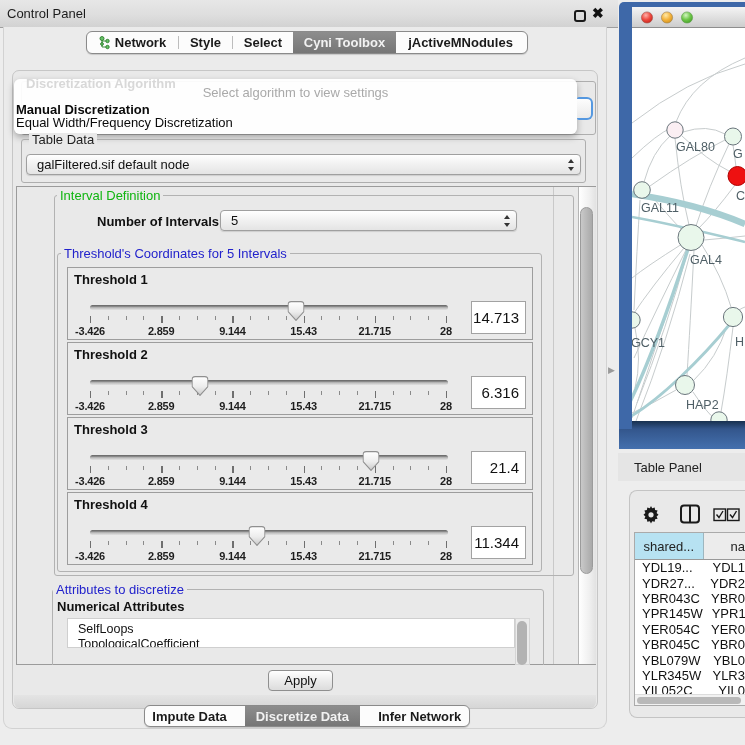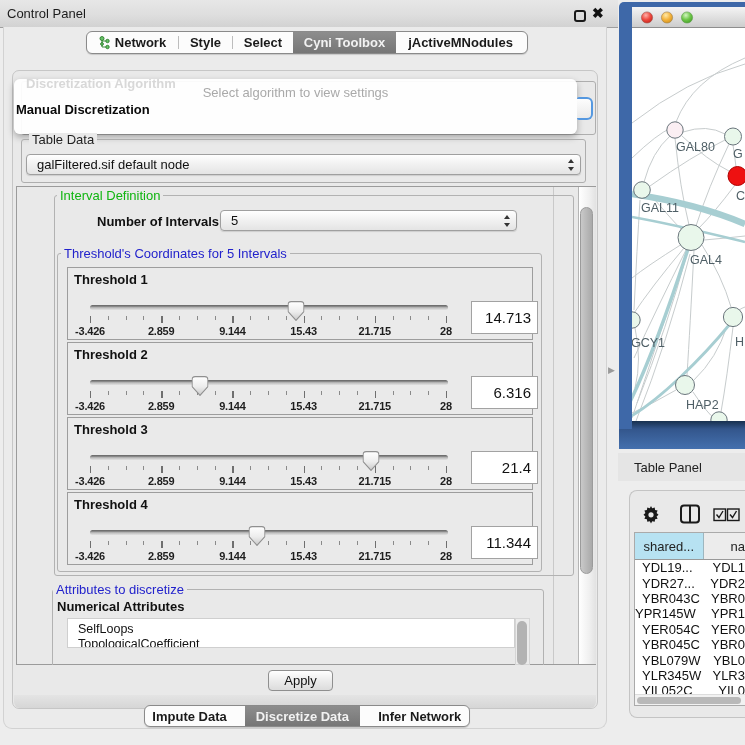--- a/index.html
+++ b/index.html
@@ -18,21 +18,21 @@
   .spin:after{content:"";position:absolute;left:0;bottom:0;border-left:3.5px solid transparent;border-right:3.5px solid transparent;border-top:4.5px solid #333;}
   .thpanel{position:absolute;left:67px;width:464px;height:71px;border:1px solid #9d9d9d;background:#eaeaea;}
   .thtitle{position:absolute;left:6px;top:4px;font-size:13px;font-weight:bold;color:#111;}
   .track{position:absolute;left:22px;top:37px;width:358px;height:5px;border-radius:2.5px;
      background:linear-gradient(#6f6f6f 0%,#6f6f6f 22%,#a9a9a9 40%,#c9c9c9 70%,#e2e2e2 100%);}
   .ticks{position:absolute;left:22px;top:48px;width:357px;height:3.5px;
      background:repeating-linear-gradient(90deg,#8a8a8a 0,#8a8a8a 1px,transparent 1px,transparent 17.8px);}
   .majtick{position:absolute;top:48px;width:1.4px;height:6.5px;background:#6f6f6f;}
   .slab{position:absolute;top:56.5px;font-size:11px;font-weight:bold;color:#1e1e1e;transform:translateX(-50%);letter-spacing:-0.2px;}
   .thumb{position:absolute;top:33px;width:17px;height:20px;transform:translateX(-50%);}
-  .valbox{position:absolute;left:403px;top:33px;width:67px;height:33px;border:1px solid #a2a2a2;background:#fff;
+  .valbox{position:absolute;left:403px;top:33px;width:55px;height:33px;border:1px solid #a2a2a2;background:#fff;
      font-size:15px;color:#111;display:flex;align-items:center;justify-content:flex-end;padding-right:6px;box-sizing:border-box;}
   .tabwrap{position:absolute;display:flex;background:#fcfcfc;border:1px solid #8a8a8a;border-radius:6px;overflow:hidden;
      box-shadow:0 1px 1px rgba(0,0,0,0.15);}
   .tab{display:flex;align-items:center;justify-content:center;font-size:13px;font-weight:bold;color:#1a1a1a;position:relative;}
   .tab.sel{background:linear-gradient(#8d8d8d,#767676);color:#f2f2f2;}
   .tsep{width:1px;background:#bdbdbd;margin:4px 0;}
 </style>
 </head>
 <body>
 <div id="page">
@@ -69,20 +69,21 @@
        border:1px solid #c6c6c6;border-radius:7px;box-sizing:border-box;"></div>
   <div class="abs" style="left:14px;top:695px;width:582px;height:13px;border-radius:0 0 6px 6px;
        background:linear-gradient(#e4e4e4,#d6d6d6);"></div>
 
   <div class="gb" style="left:21px;top:81px;width:573px;height:52px;"></div>
 
   <div class="abs" style="left:14px;top:79px;width:563px;height:55px;background:rgba(255,255,255,0.94);
        border-radius:6px;box-shadow:0 3px 7px rgba(0,0,0,0.3);"></div>
   <div class="abs" style="left:14px;top:85px;width:563px;text-align:center;font-size:13px;color:#a9a9a9;">Select algorithm to view settings</div>
   <div class="abs" style="left:16px;top:102px;font-size:13px;font-weight:bold;color:#0a0a0a;">Manual Discretization</div>
+  <div class="abs" style="left:16px;top:115px;font-size:13px;color:#0a0a0a;">Equal Width/Frequency Discretization</div>
   <div class="abs" style="left:26px;top:76px;font-size:13px;font-weight:bold;color:#d8d8d8;">Discretization Algorithm</div>
   <div class="abs" style="left:577px;top:97px;width:16px;height:23px;border:2.5px solid #5598e0;border-left:none;
       border-radius:2px 6px 6px 2px;background:linear-gradient(#fdfdfd,#eaeaea);box-sizing:border-box;"></div>
 
   <div class="gb" style="left:21px;top:139px;width:563px;height:42px;"></div>
   <div class="gbt" style="left:29px;top:133px;color:#222;">Table Data</div>
   <div class="combo" style="left:26px;top:154px;width:553px;height:19px;">
     <div class="combotext">galFiltered.sif default node</div>
     <div class="spin"></div>
   </div>
@@ -384,21 +385,21 @@
         </div>
         <div style="display:flex;height:15.4px;align-items:center;">
           <div style="width:73px;padding-left:7px;">YDR27...</div>
           <div style="padding-left:9px;">YDR2</div>
         </div>
         <div style="display:flex;height:15.4px;align-items:flex-start;">
           <div style="width:73px;padding-left:7px;">YBR043C</div>
           <div style="padding-left:9px;">YBR0</div>
         </div>
         <div style="display:flex;height:15.4px;align-items:center;">
-          <div style="width:73px;">YPR145W</div>
+          <div style="width:73px;padding-left:7px;">YPR145W</div>
           <div style="padding-left:9px;">YPR1</div>
         </div>
         <div style="display:flex;height:15.4px;align-items:center;">
           <div style="width:73px;padding-left:7px;">YER054C</div>
           <div style="padding-left:9px;">YER0</div>
         </div>
         <div style="display:flex;height:15.4px;align-items:center;">
           <div style="width:73px;padding-left:7px;">YBR045C</div>
           <div style="padding-left:9px;">YBR0</div>
         </div>

